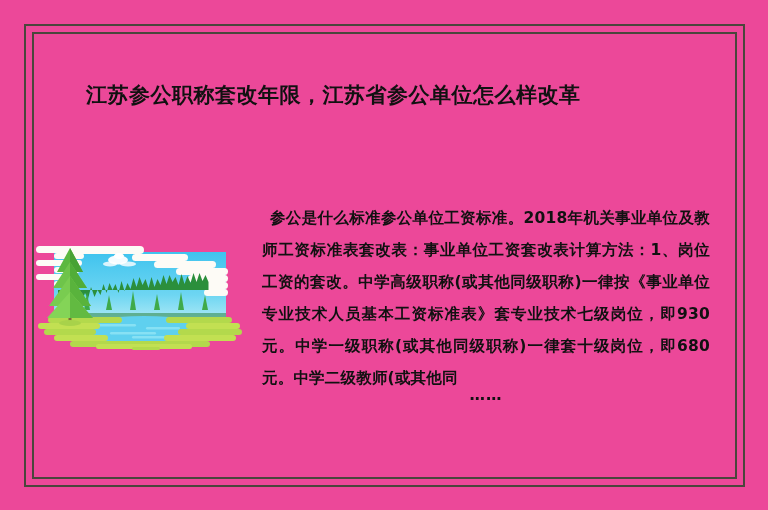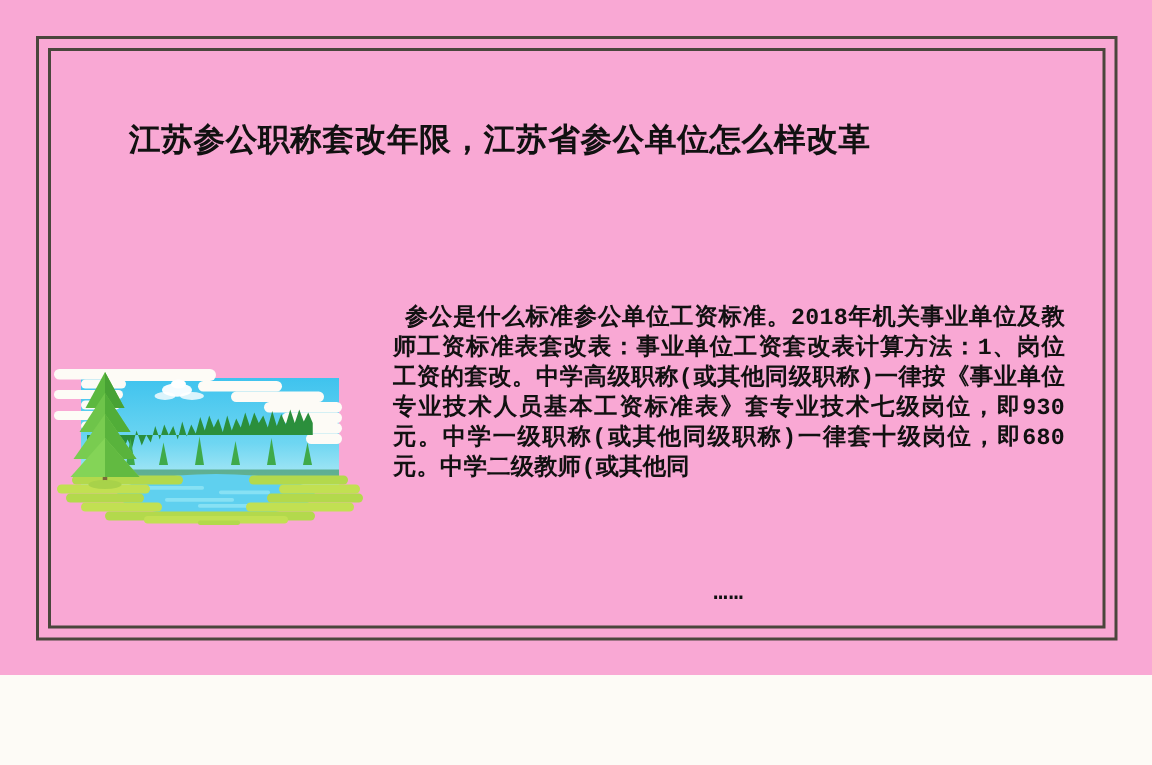--- a/index.html
+++ b/index.html
@@ -10,23 +10,22 @@
     width: 768px;
     height: 510px;
     background: #fdfbf6;
     font-family: "DejaVu Sans", "Liberation Sans", sans-serif;
     overflow: hidden;
   }
 
   #page {
     position: relative;
     width: 768px;
-    height: 450px;
-    background: #f9a8d4;
-    font-family: Liberation Mono, monospace;
+    height: 510px;
+    background: #ec4899;
   }
 
   
   .frame-outer {
     position: absolute;
     left: 24px;
     top: 24px;
     right: 23px;
     bottom: 23px;
     border: 2px solid #4a463c;
@@ -70,21 +69,21 @@
 
   
   .body-text {
     position: absolute;
     left: 262px;
     top: 202px;
     width: 448px;
     font-size: 15.5px;
     font-weight: bold;
     color: #111111;
-    line-height: 20px;
+    line-height: 32px;
     text-align: justify;
     text-align-last: left;
     text-indent: 8px;
     letter-spacing: 0.2px;
     word-break: break-all;
   }
   .ellipsis-line {
     position: absolute;
     left: 262px;
     top: 386px;

